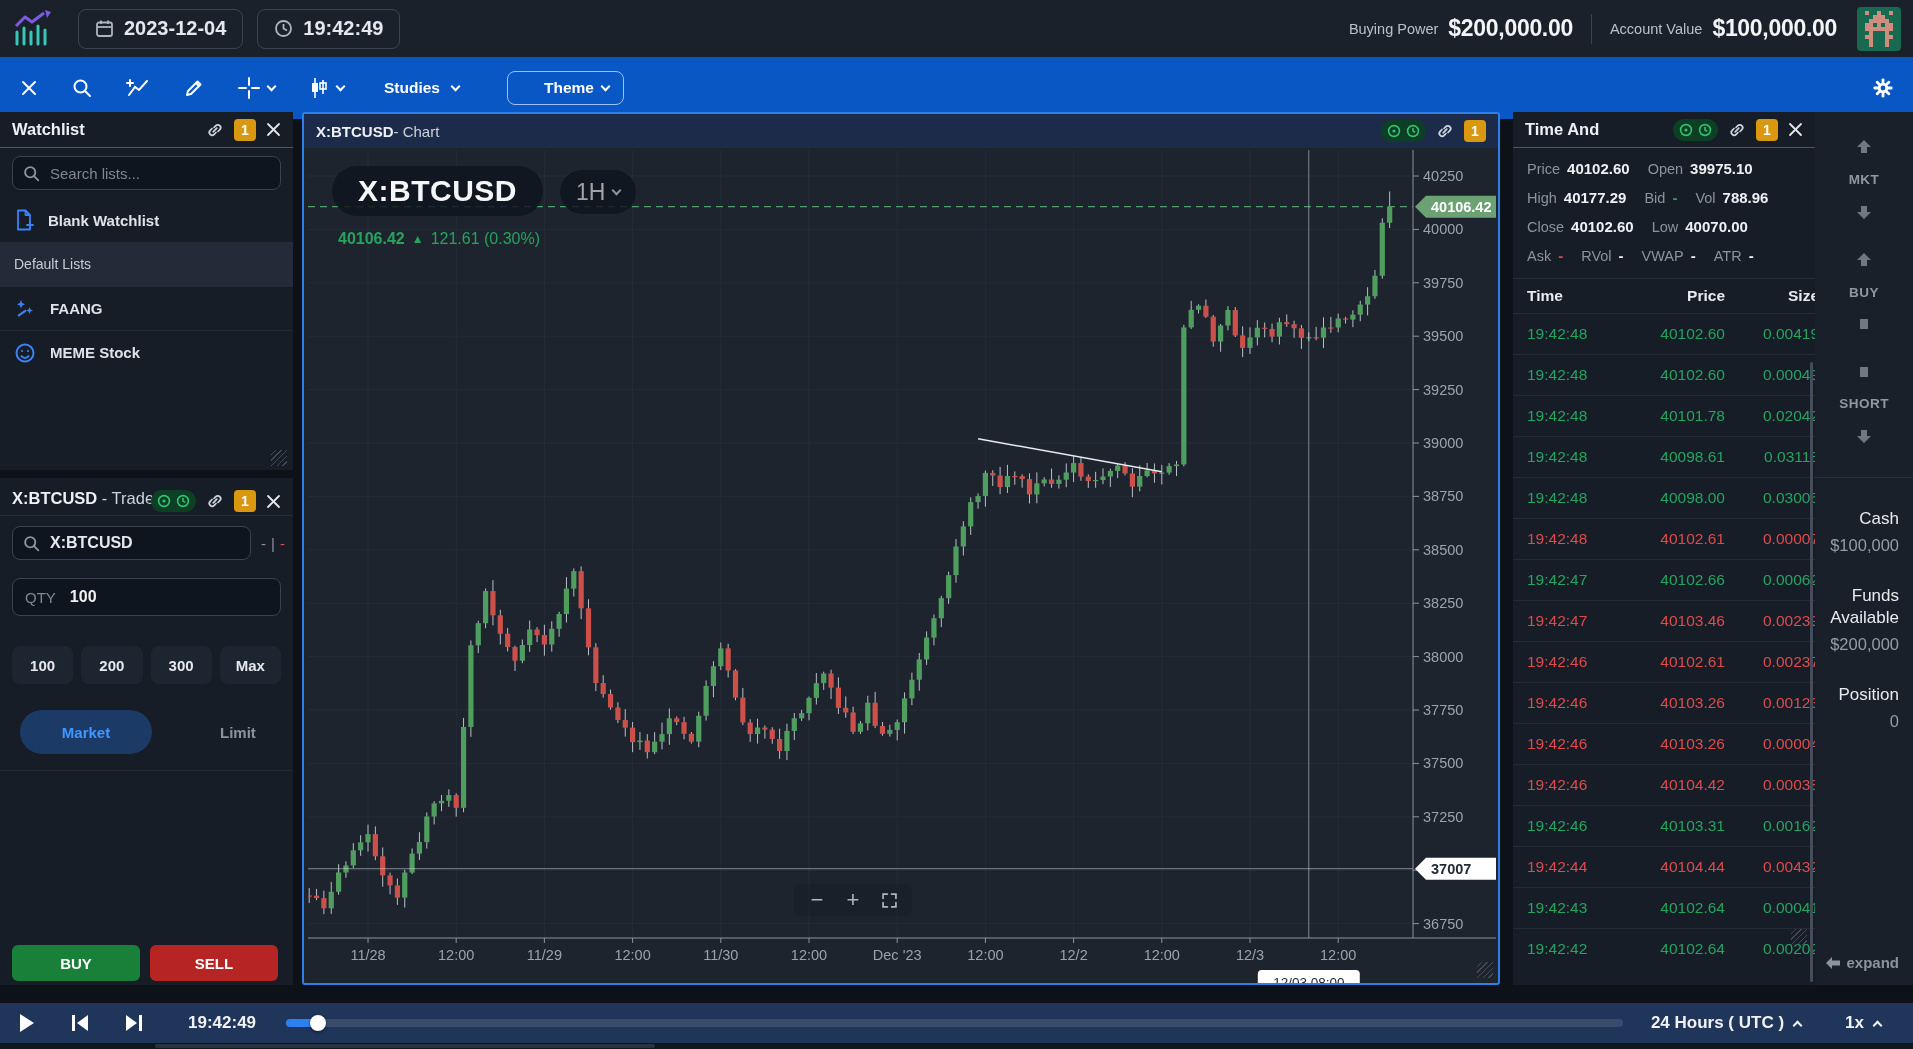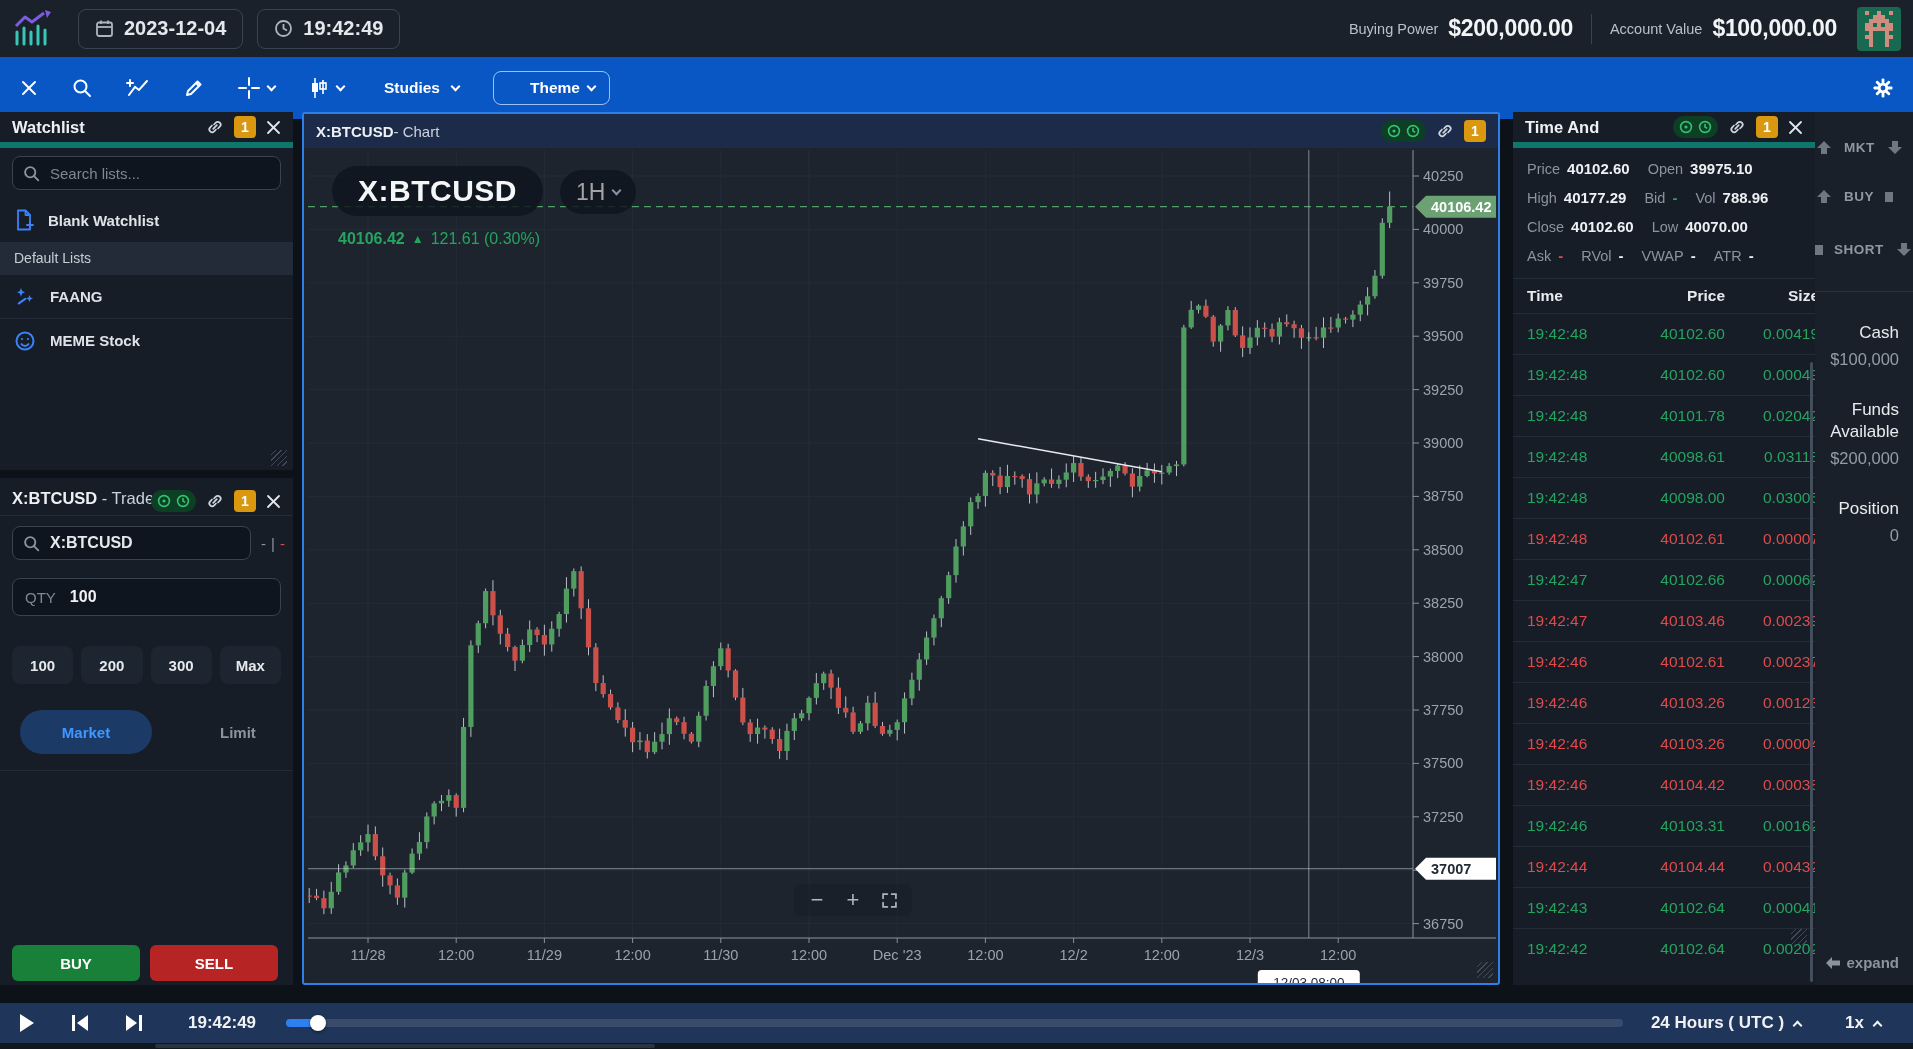--- a/index.html
+++ b/index.html
@@ -24,37 +24,37 @@
            display:flex;align-items:center;padding:0 20px;}
   .tool{display:flex;align-items:center;color:#fff;margin-right:34px;cursor:pointer;}
   .tool svg{display:block;}
   .chev{display:inline-block;width:7px;height:7px;border-right:2px solid currentColor;
         border-bottom:2px solid currentColor;transform:rotate(45deg);margin-left:8px;margin-top:-3px;}
   .chev.up{transform:rotate(-135deg);margin-top:4px;}
   .toolbar .txt{font-size:15.5px;font-weight:700;color:#fff;}
   .theme-btn{border:1.5px solid #9cc1f7;border-radius:8px;padding:7px 14px;display:flex;align-items:center;}
   
   .panel{position:absolute;background:#161d27;}
-  .phead{height:36px;display:flex;align-items:center;padding:4px 12px;border-bottom:6px solid #0f766e;}
+  .phead{height:36px;display:flex;align-items:center;padding:4px 12px;border-bottom:1px solid #0f766e;}
   .ptitle{font-size:16.5px;font-weight:700;color:#eef1f4;}
   .hicons{margin-left:auto;display:flex;align-items:center;gap:10px;}
   .badge{min-width:22px;height:22px;background:#d9980f;border-radius:4px;color:#fff;font-weight:700;
          font-size:14px;display:flex;align-items:center;justify-content:center;padding:0 5px;cursor:pointer;}
   .greenpill{background:#0c3f24;border-radius:11px;height:22px;padding:0 6px;display:flex;
              align-items:center;gap:5px;cursor:pointer;}
   .xclose{cursor:pointer;display:flex;}
   .searchbox{height:34px;background:#0f151e;border:1px solid #39434f;border-radius:8px;
              display:flex;align-items:center;padding:0 10px;gap:8px;}
   .searchbox input{background:transparent;border:0;outline:none;color:#e6e9ec;font-size:15px;
                    font-family:"Liberation Sans",sans-serif;width:100%;}
   .searchbox input::placeholder{color:#7e8793;}
   
   .wl-row{height:44px;display:flex;align-items:center;gap:14px;padding:0 14px;
           border-top:1px solid #212a36;font-size:15px;font-weight:700;color:#dfe3e8;cursor:pointer;}
-  .wl-section{height:32px;display:flex;align-items:center;padding:0 14px;background:#222b37;
+  .wl-section{height:44px;display:flex;align-items:center;padding:0 14px;background:#222b37;
               font-size:14px;color:#c7ced6;}
   .resize-handle{position:absolute;width:16px;height:16px;
        background:repeating-linear-gradient(135deg,transparent 0 3px,#4a5564 3px 4px);opacity:.8;}
   
   .trade-title{width:160px;font-size:16.5px;line-height:21px;color:#eef1f4;}
   .qtybox{height:38px;background:#0f151e;border:1px solid #39434f;border-radius:8px;
           display:flex;align-items:center;gap:12px;padding:0 12px;}
   .qtybox .pfx{color:#7e8793;font-size:15px;}
   .qtybox input{background:transparent;border:0;outline:none;color:#f0f2f4;font-size:16px;
                 font-weight:700;font-family:"Liberation Sans",sans-serif;width:100%;}
@@ -104,21 +104,21 @@
   .tns-cols .c3{text-align:right;margin-right:-6px;}
   .tns-row{display:grid;grid-template-columns:96px 1fr 88px;padding:0 2px 0 14px;height:41px;
            align-items:center;border-top:1px solid #222b37;font-size:15.5px;}
   .tns-row .c2{text-align:right;}
   .tns-row .c3{text-align:right;margin-right:-6px;}
   .tns-row.green{color:#25a35f;}
   .tns-row.red{color:#df4a4b;}
   .tns-scroll{position:absolute;right:2px;top:250px;width:3px;height:620px;background:#434d5b;border-radius:2px;}
   
   .rail{position:absolute;left:1815px;top:112px;width:98px;height:873px;background:#1a202a;}
-  .orderbtn{display:flex;flex-direction:row;align-items:center;gap:11px;cursor:pointer;
+  .orderbtn{display:flex;flex-direction:column;align-items:center;gap:19px;cursor:pointer;
             color:#8f97a1;font-size:13.5px;font-weight:700;letter-spacing:0.5px;}
   .raildiv{border-top:1px solid #2a3240;margin-top:34px;}
   .railstats{padding:30px 14px 0 0;text-align:right;}
   .railstats .rl{color:#e8ebee;font-size:17px;line-height:22px;}
   .railstats .rv{color:#959ca6;font-size:16.5px;margin-top:6px;}
   .railgap{height:30px;}
   .expand{position:absolute;right:14px;bottom:14px;display:flex;align-items:center;gap:6px;
           color:#8b939e;font-size:15px;font-weight:700;cursor:pointer;}
   
   .bottombar{position:absolute;left:0;top:1003px;width:1913px;height:40px;background:#1f3559;
@@ -244,21 +244,21 @@
         <rect x="3" y="6" width="6" height="9" fill="#fff"></rect>
         <line x1="14" y1="3" x2="14" y2="17" stroke="#fff" stroke-width="1.6"></line>
         <rect x="11" y="6" width="6" height="6" fill="none" stroke="#fff" stroke-width="1.6"></rect>
         </svg>
       <span class="chev"></span>
     </span>
     <span class="tool" style="margin-left:6px;">
       <span class="txt">Studies</span>
       <span class="chev" style="margin-left:12px;"></span>
     </span>
-    <span class="tool theme-btn" style="margin-left:0;padding-left:36px;">
+    <span class="tool theme-btn" style="margin-left:14px;padding-left:36px;">
       <span class="txt">Theme</span>
       <span class="chev"></span>
     </span>
     <span class="tool" style="margin-left:auto;margin-right:0;">
       <svg width="20" height="20" viewBox="0 0 20 20" fill="#fff">
         <g>
           <rect x="8.6" y="0.5" width="2.8" height="19" rx="1"></rect>
           <rect x="8.6" y="0.5" width="2.8" height="19" rx="1" transform="rotate(45 10 10)"></rect>
           <rect x="8.6" y="0.5" width="2.8" height="19" rx="1" transform="rotate(90 10 10)"></rect>
           <rect x="8.6" y="0.5" width="2.8" height="19" rx="1" transform="rotate(135 10 10)"></rect>

